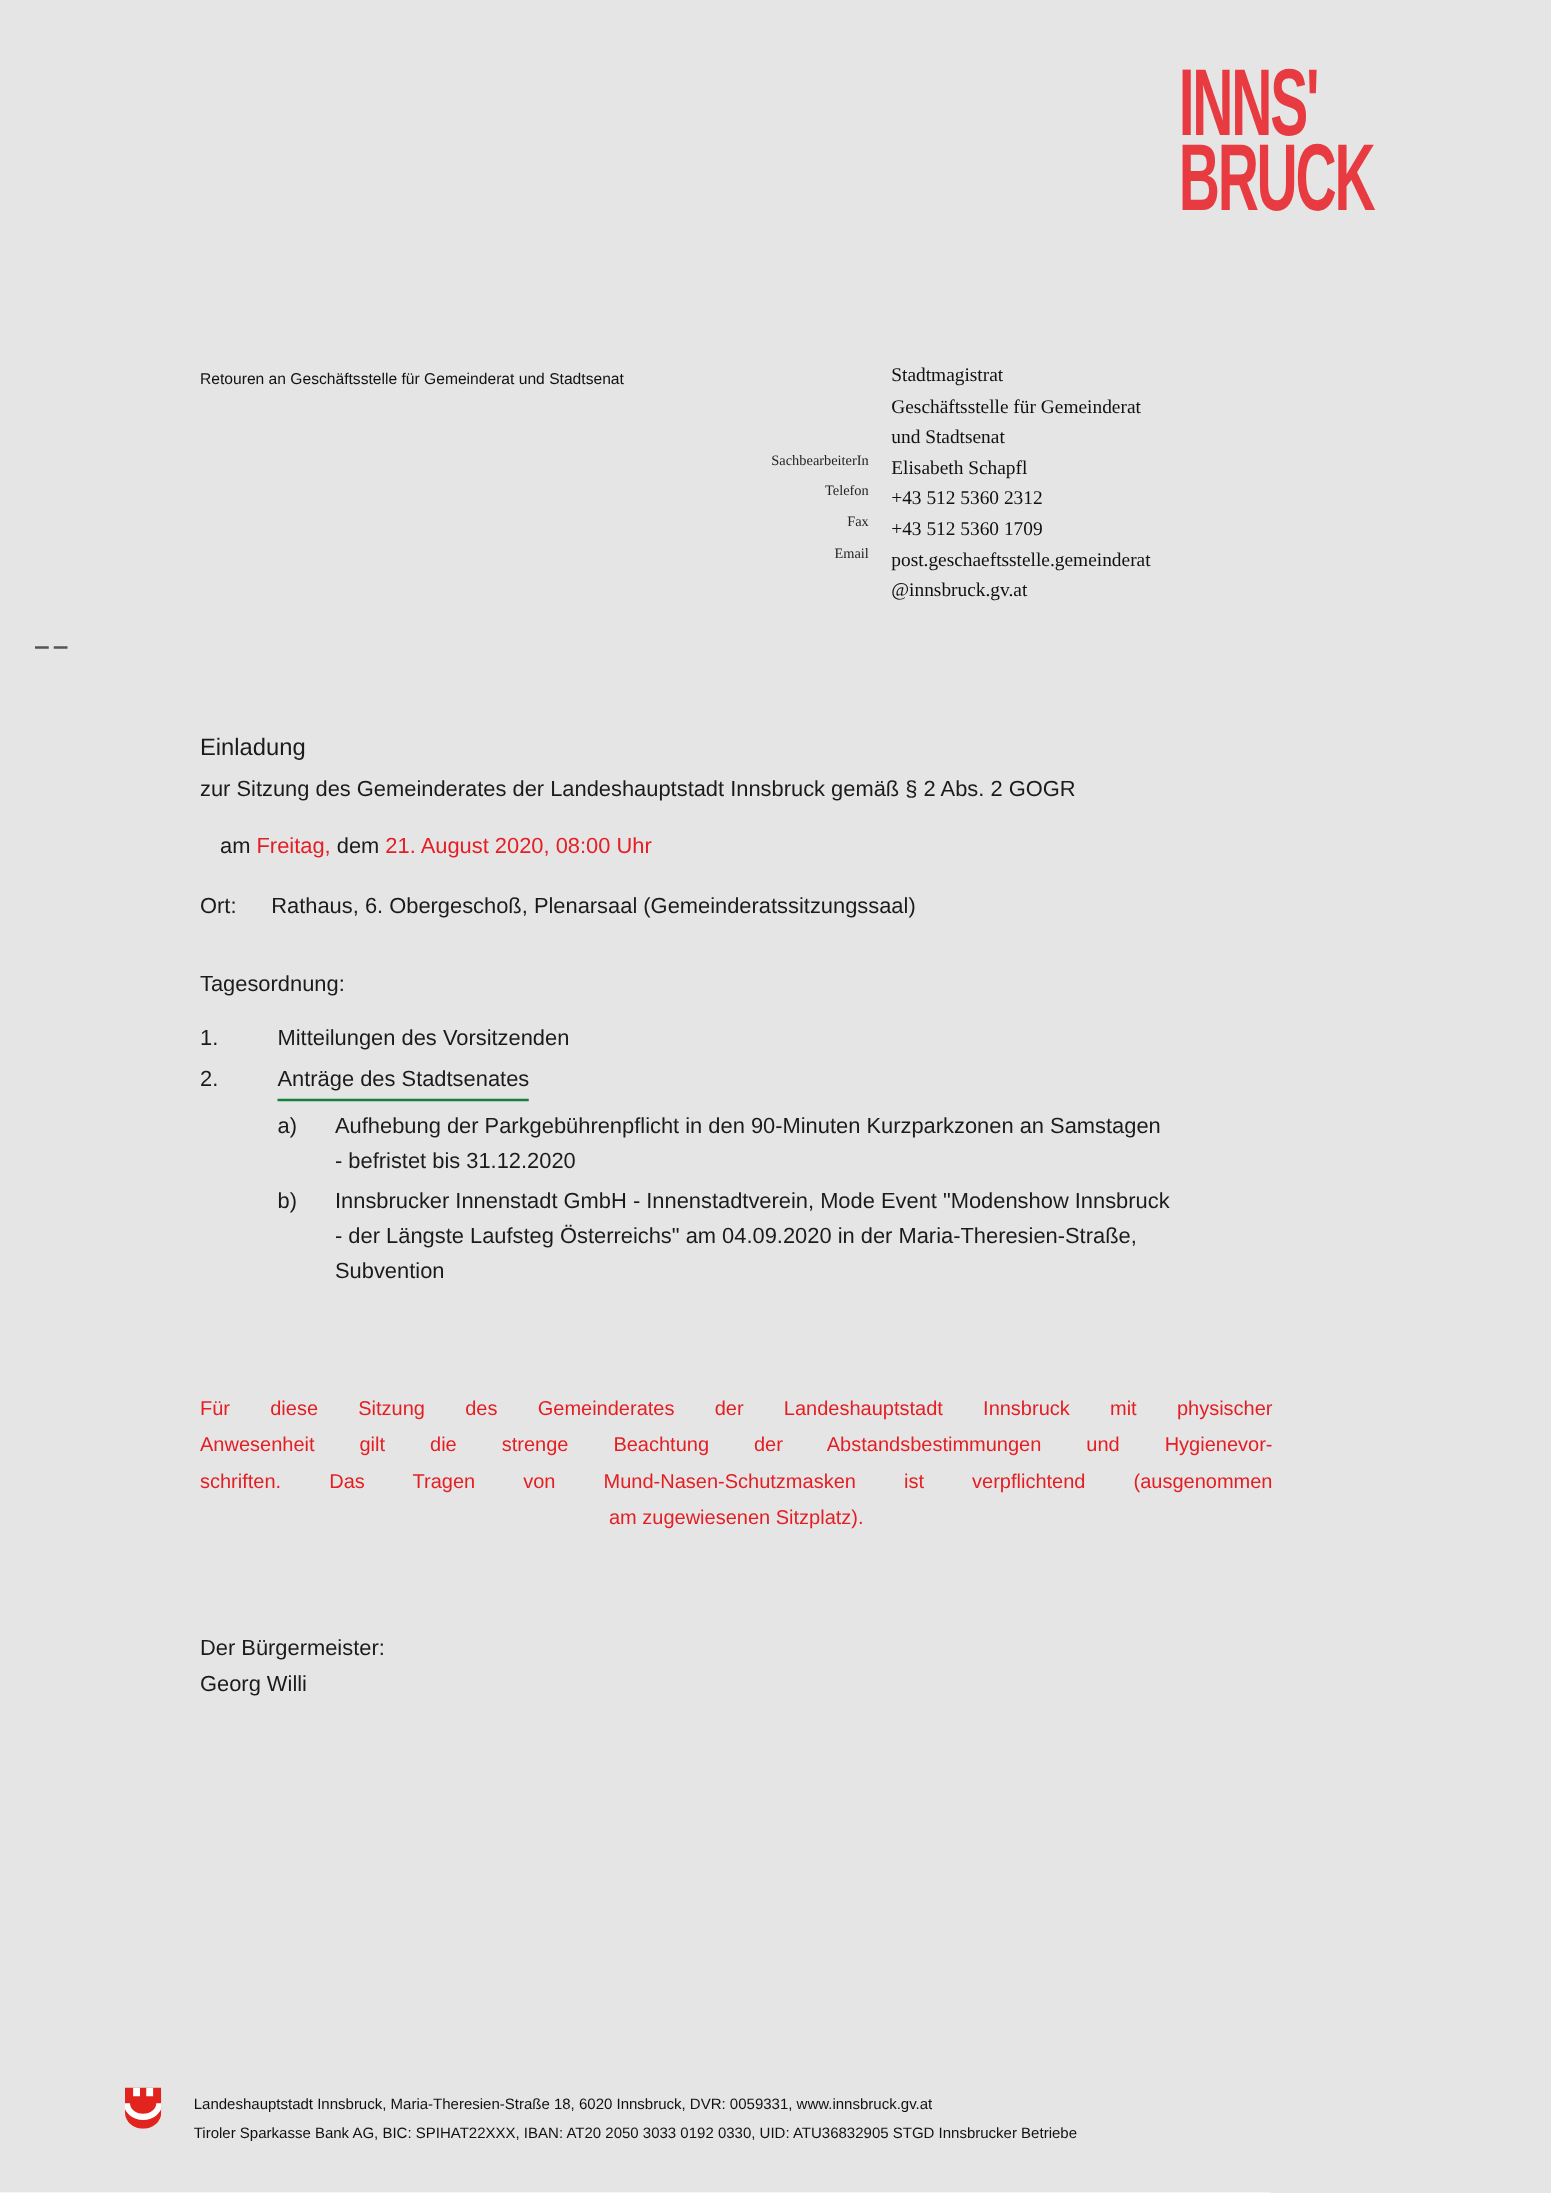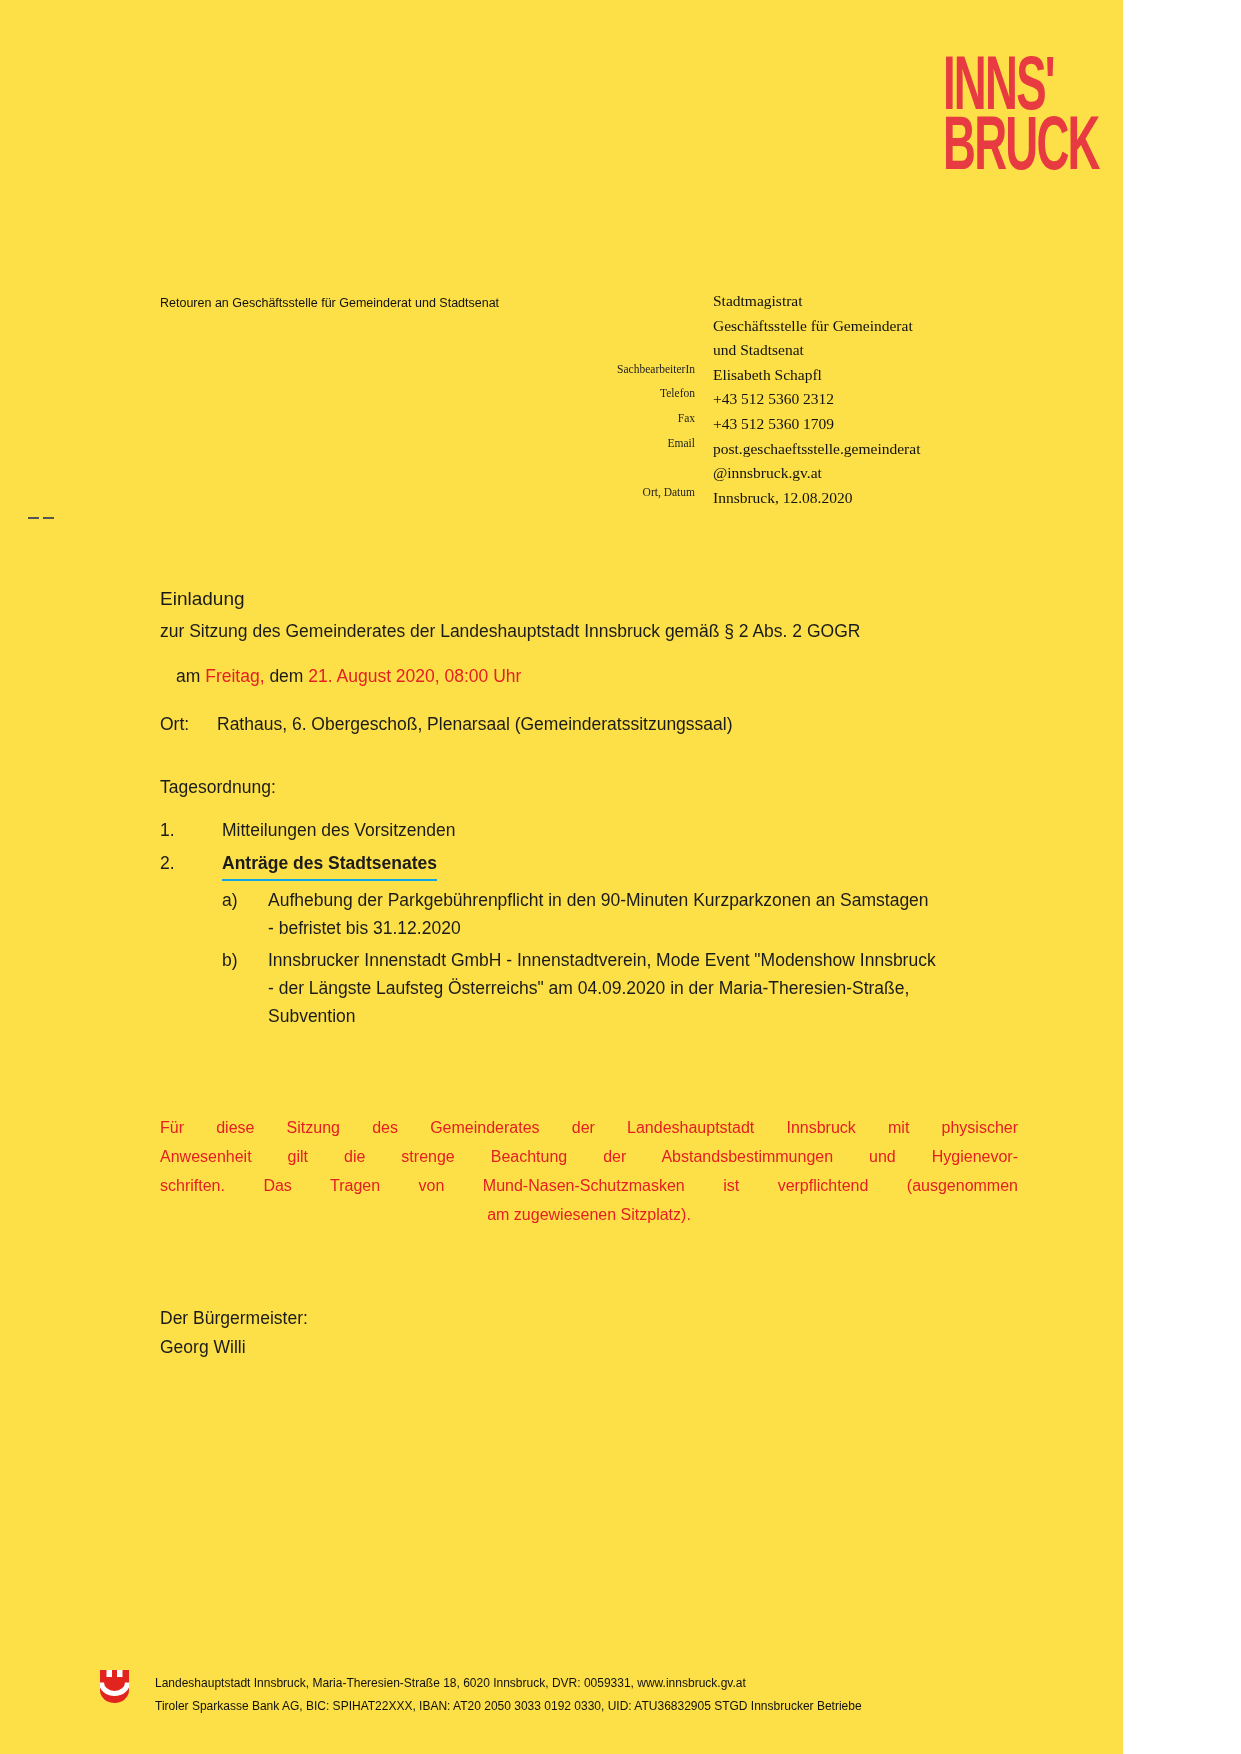--- a/index.html
+++ b/index.html
@@ -1,20 +1,20 @@
 <!DOCTYPE html>
 <html><head>
 <meta charset="utf-8">
 <style>
   html, body { margin: 0; padding: 0; background: #ffffff; }
   .page {
     position: relative;
-    width: 1123px;
+    width: 1241px;
     height: 1754px;
-    background: #fde047;
+    background: #e5e5e5;
     font-family: "Liberation Sans", sans-serif;
     color: #1b1b1b;
     overflow: hidden;
   }
   
   .logo {
     position: absolute;
     left: 943px;
     top: 53px;
     color: #e73b41;
@@ -67,21 +67,21 @@
   .fold-marks i { display: block; width: 11px; height: 2px; background: #555; }
 
   
   .abs { position: absolute; left: 160px; }
   .fs-body { font-size: 17.5px; line-height: 28px; color: #1b1b1b; }
   .title { font-size: 19px; }
   .red { color: #e41e23; }
   .row-flex { display: flex; }
   .num-col { width: 62px; flex: none; }
   .sub-num-col { width: 46px; flex: none; }
-  .underlined { border-bottom: 2px solid #0ea5e9; padding-bottom: 2px; font-weight: bold; }
+  .underlined { border-bottom: 2px solid #15803d; padding-bottom: 2px; }
   .notice {
     width: 858px;
     color: #e41e23;
     font-size: 16px;
     line-height: 29px;
   }
   .notice .jline { text-align: justify; text-align-last: justify; }
   .notice .lline { text-align: center; }
 
   
@@ -132,24 +132,20 @@
     <div class="crow">
       <span class="lbl">Fax</span>
       <span class="val">+43 512 5360 1709</span>
     </div>
     <div class="crow">
       <span class="lbl">Email</span>
       <span class="val">
         <span style="display:block">post.geschaeftsstelle.gemeinderat</span>
         <span style="display:block">@innsbruck.gv.at</span>
       </span>
-    </div>
-    <div class="crow">
-      <span class="lbl">Ort, Datum</span>
-      <span class="val">Innsbruck, 12.08.2020</span>
     </div>
   </div>
 
   <div class="fold-marks">
       <i></i>
       <i></i>
     </div>
 
   <div class="abs fs-body title" style="top:585px;">Einladung</div>
 

